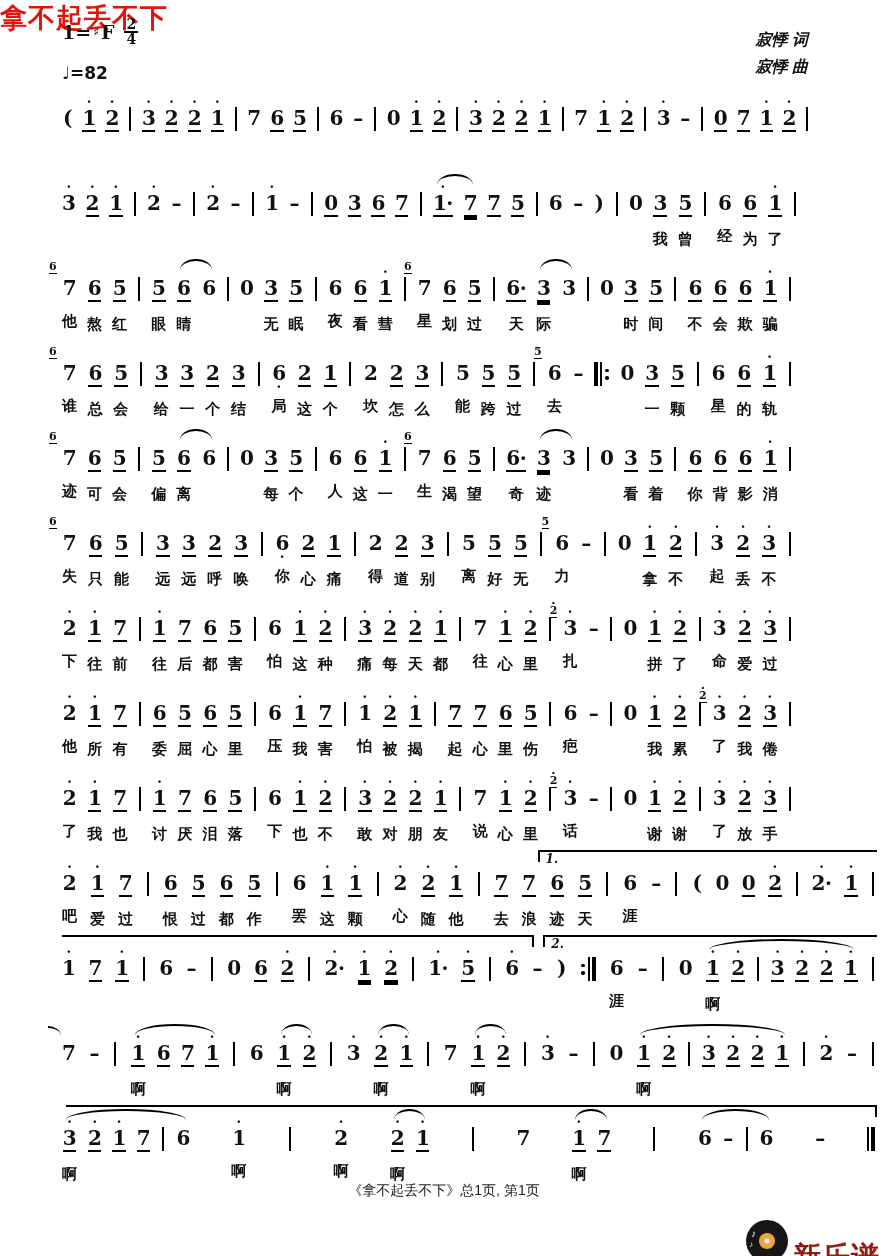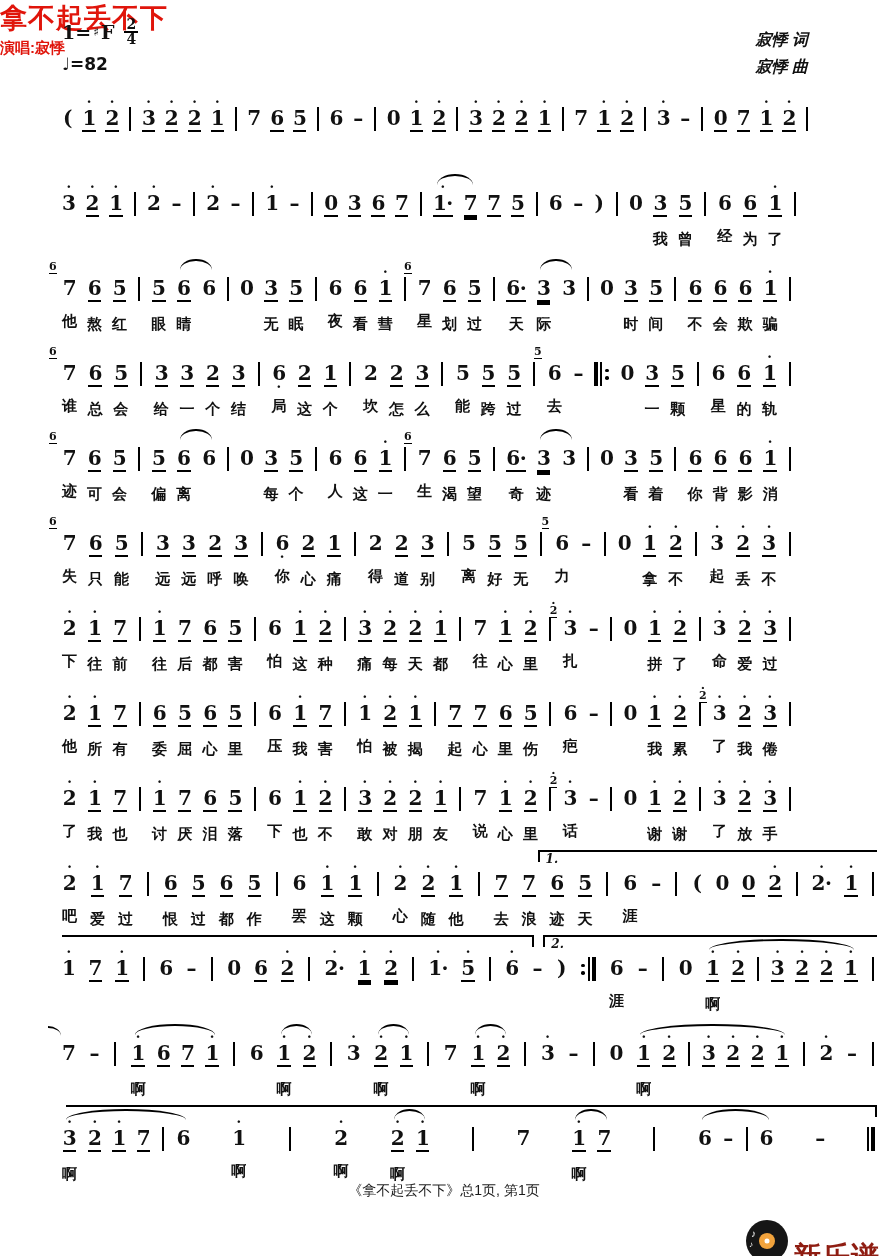--- a/index.html
+++ b/index.html
@@ -10,21 +10,21 @@
   .title{font-size:27px;font-weight:bold;letter-spacing:1px;}
   .sub{font-size:15px;margin-top:3px;font-weight:600;}
   .credits{position:absolute;top:26px;right:80px;font-size:16px;line-height:27px;font-weight:600;text-align:left;}
   .credits div{white-space:pre;font-style:italic;}
   .keybox{position:absolute;top:18px;left:62px;font-family:"DejaVu Serif",serif;font-weight:bold;font-size:19px;}
   .keyline{display:flex;align-items:center;gap:2px;}
   .keyline sup{font-size:12px;vertical-align:super;}
   .frac{display:inline-flex;flex-direction:column;align-items:center;margin-left:8px;}
   .frac i{font-style:normal;font-size:14px;line-height:13px;font-weight:bold;padding:0 2px;}
   .frac .fb{border-top:2px solid #000;}
-  .tempo{margin-top:8px;font-size:17px;font-family:"DejaVu Sans",sans-serif;font-weight:bold;}
+  .tempo{margin-top:17px;font-size:17px;font-family:"DejaVu Sans",sans-serif;font-weight:bold;}
   
   #score{position:absolute;top:84px;left:62px;}
   .sys{position:relative;display:flex;justify-content:space-between;align-items:flex-start;
        padding-top:15px;margin-bottom:5px;}
   .tok{display:flex;flex-direction:column;align-items:center;position:relative;}
   .da{height:8px;font-size:9px;line-height:6px;font-weight:bold;}
   .nm{font-family:"DejaVu Serif",serif;font-weight:700;font-size:20px;line-height:22px;
       min-width:11px;text-align:center;letter-spacing:-0.5px;}
   .u1 .nm{border-bottom:2px solid #000;padding-bottom:1px;}
   .u2 .nm{border-bottom:2px solid #000;padding-bottom:1px;box-shadow:0 3px 0 0 #000;}
@@ -64,21 +64,20 @@
       width:5px;height:5px;border-radius:50%;background:#fff;}
   .disc-note1{position:absolute;left:5px;top:8px;color:#fff;font-size:10px;}
   .disc-note2{position:absolute;left:3px;top:20px;color:#fff;font-size:8px;}
   .logotext{font-size:28px;font-weight:800;letter-spacing:1px;font-family:"DejaVu Sans",sans-serif;}
 </style>
 </head>
 <body>
 
 <div class="head">
   <div class="title red" style="color: rgb(224, 21, 11);">拿不起丢不下</div>
-  <div class="sub red" style="color: rgb(224, 21, 11);">演唱:寂悸</div>
 </div>
 
 <div class="credits">
   <div>寂悸 词</div>
   <div>寂悸 曲</div>
 </div>
 
 <div class="keybox">
   <div class="keyline">
     <span>1=</span>

